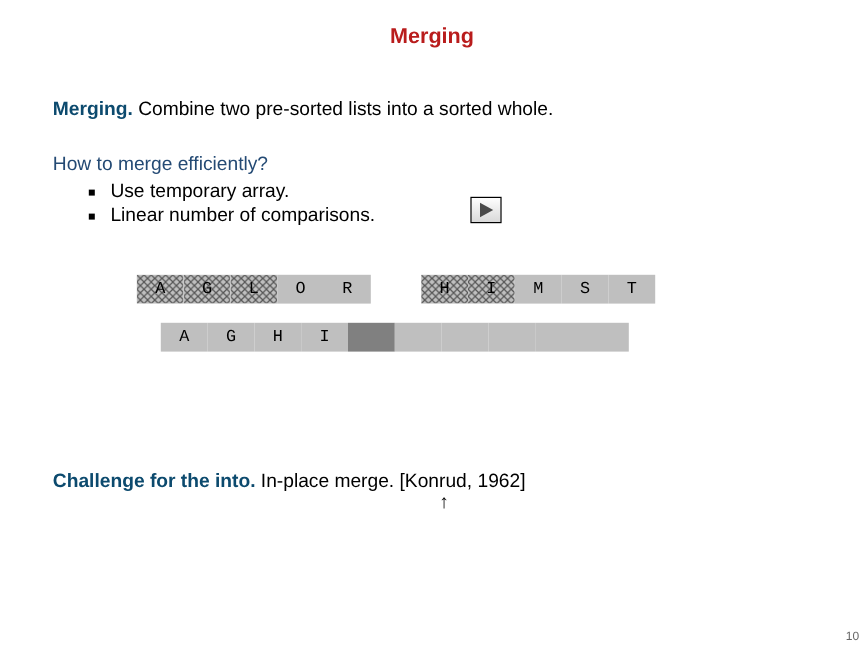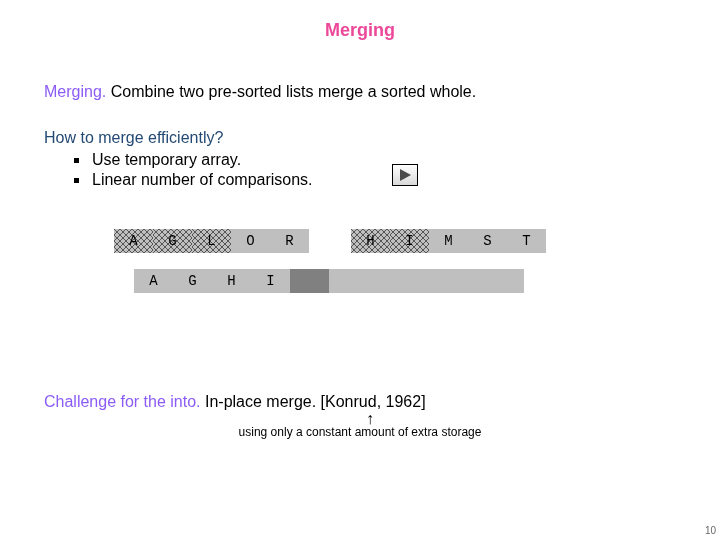--- a/index.html
+++ b/index.html
@@ -13,31 +13,31 @@
     color: #000;
     position: relative;
     overflow: hidden;
   }
   .slide {
     box-sizing: border-box;
     padding: 20px 44px 10px 44px;
   }
   .title {
     text-align: center;
-    color: #ec4899;
+    color: #b91c1c;
     font-weight: bold;
     font-size: 18px;
     margin-bottom: 42px;
   }
   .line {
     margin: 0 0 6px 0;
   }
   .label {
-    color: #8b5cf6;
-    font-weight: normal;
+    color: #0c4a6e;
+    font-weight: bold;
   }
   .question {
     color: #244a74;
     font-weight: normal;
     margin-top: 28px;
     margin-bottom: 4px;
   }
   .bullets {
     list-style: none;
     padding: 0;
@@ -135,21 +135,21 @@
     color: #666;
   }
 </style>
 </head>
 <body>
 
 <div class="slide">
   <div class="title">Merging</div>
 
   <p class="line">
-    <span class="label">Merging.</span><span>  Combine two pre-sorted lists merge a sorted whole.</span>
+    <span class="label">Merging.</span><span>  Combine two pre-sorted lists into a sorted whole.</span>
   </p>
 
   <div class="question">How to merge efficiently?</div>
   <ul class="bullets">
     <li>Use temporary array.</li>
     <li>Linear number of comparisons.</li>
   </ul>
 
   <div class="play-btn">
     <svg width="14" height="14" viewBox="0 0 14 14">
@@ -220,17 +220,16 @@
     </div>
 
   </div>
 
   <p class="line challenge">
     <span class="label">Challenge for the into.</span><span>  In-place merge.  [Konrud, 1962]</span>
   </p>
 
   <div class="sub">
     <span class="up-arrow">↑</span>
-    <span>using only a constant amount of extra storage</span>
   </div>
 </div>
 
 <div class="pagenum">10</div>
 
 </body></html>

